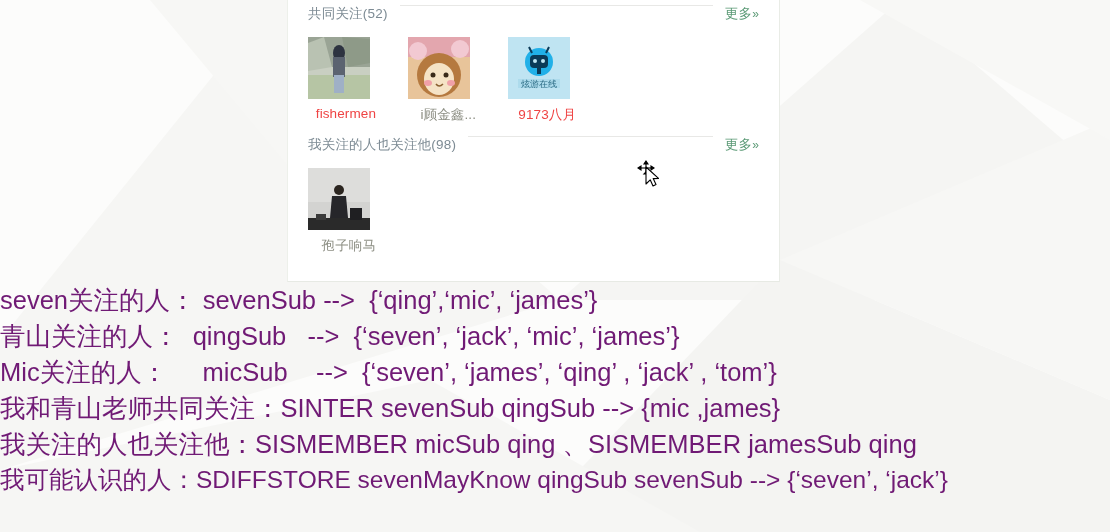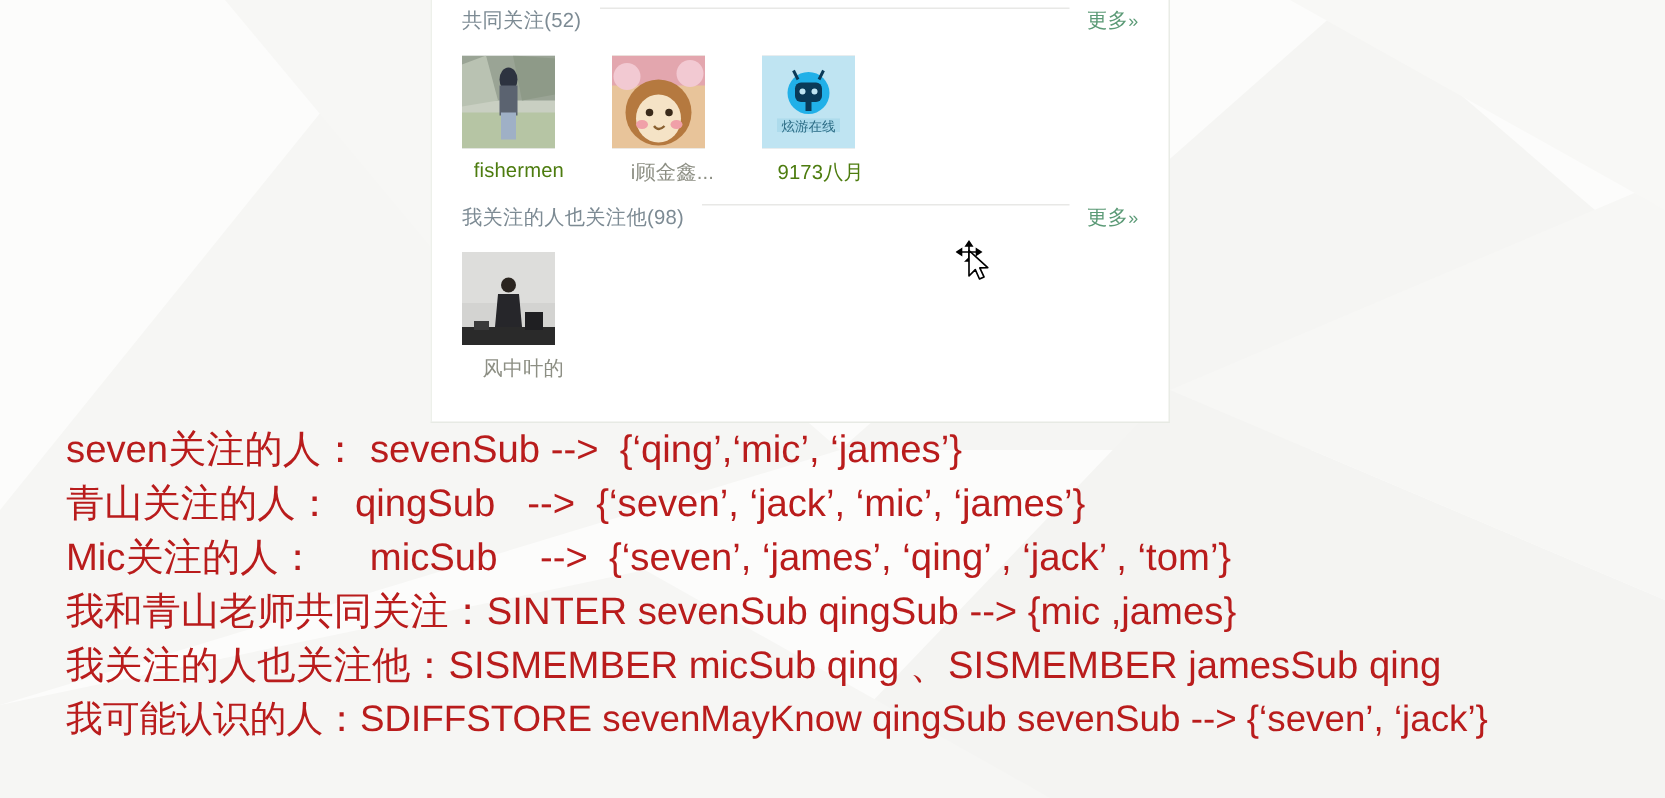--- a/index.html
+++ b/index.html
@@ -84,21 +84,21 @@
     height: 62px;
     display: block;
     overflow: hidden;
     position: relative;
     background: #ddd;
   }
   .friend-ava svg { display: block; }
   .friend-name {
     margin-top: 7px;
     font-size: 13.5px;
-    color: #4d7c0f;
+    color: #ef4444;
     width: 68px;
     white-space: nowrap;
     overflow: hidden;
     text-overflow: clip;
     letter-spacing: .1px;
   }
   .friend-name.zh { color: #8d8f84; }
 
   
   #cursor {
@@ -113,25 +113,24 @@
 
   
   #lines {
     position: absolute;
     left: 0;
     top: 278px;
     width: 1110px;
     z-index: 2;
   }
   .line {
-    color: #b91c1c;
+    color: #701a75;
     font-size: 25.5px;
     line-height: 36px;
     white-space: pre;
-    padding-left: 44px;
     letter-spacing: 0px;
   }
   .line.l1 { margin-top: 4px; }
   .line.l6 { font-size: 24.5px; }
 </style>
 </head>
 <body>
 
 <div id="slide-bg">
   <svg viewBox="0 0 1110 532" xmlns="http://www.w3.org/2000/svg" aria-hidden="true">
@@ -229,21 +228,21 @@
           <svg width="62" height="62" viewBox="0 0 62 62">
             <rect width="62" height="62" fill="#d3d3d1"></rect>
             <rect x="0" y="0" width="62" height="34" fill="#dddddb"></rect>
             <rect x="0" y="50" width="62" height="12" fill="#2a2a2a"></rect>
             <circle cx="31" cy="22" r="5" fill="#2b2520"></circle>
             <path d="M24 28 L38 28 L40 50 L22 50 Z" fill="#26262a"></path>
             <rect x="42" y="40" width="12" height="12" fill="#1f1f22"></rect>
             <rect x="8" y="46" width="10" height="6" fill="#3a3a3a"></rect>
           </svg>
         </span>
-        <div class="friend-name zh">风中叶的</div>
+        <div class="friend-name zh">孢子响马</div>
       </div>
 
 
     </div>
   </div>
 </div>
 
 <div id="cursor">
   <svg width="26" height="28" viewBox="0 0 26 28" xmlns="http://www.w3.org/2000/svg">
     <g stroke="#000" stroke-width="1.1" fill="#000">

